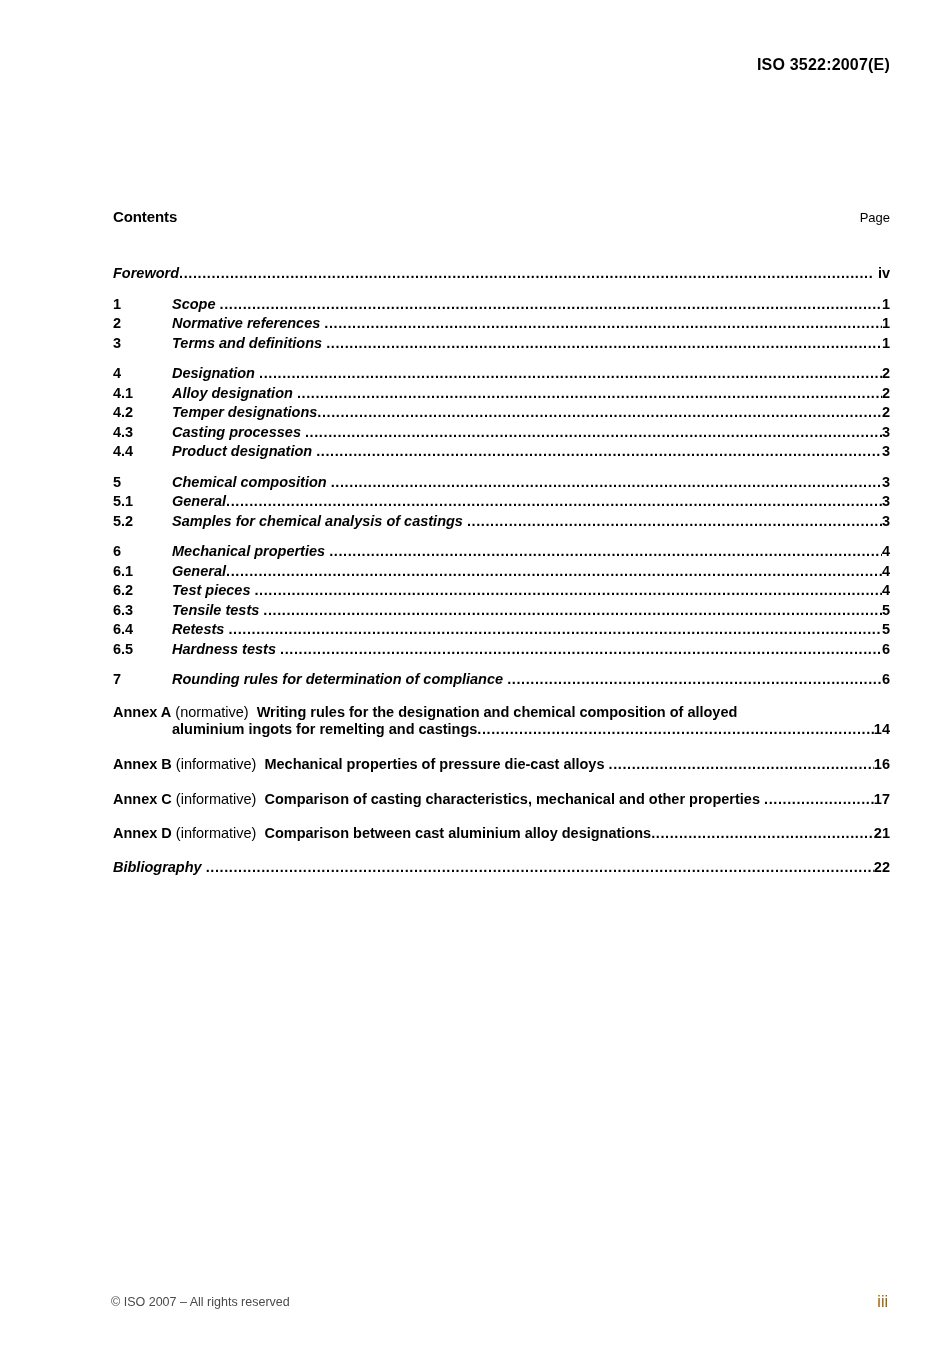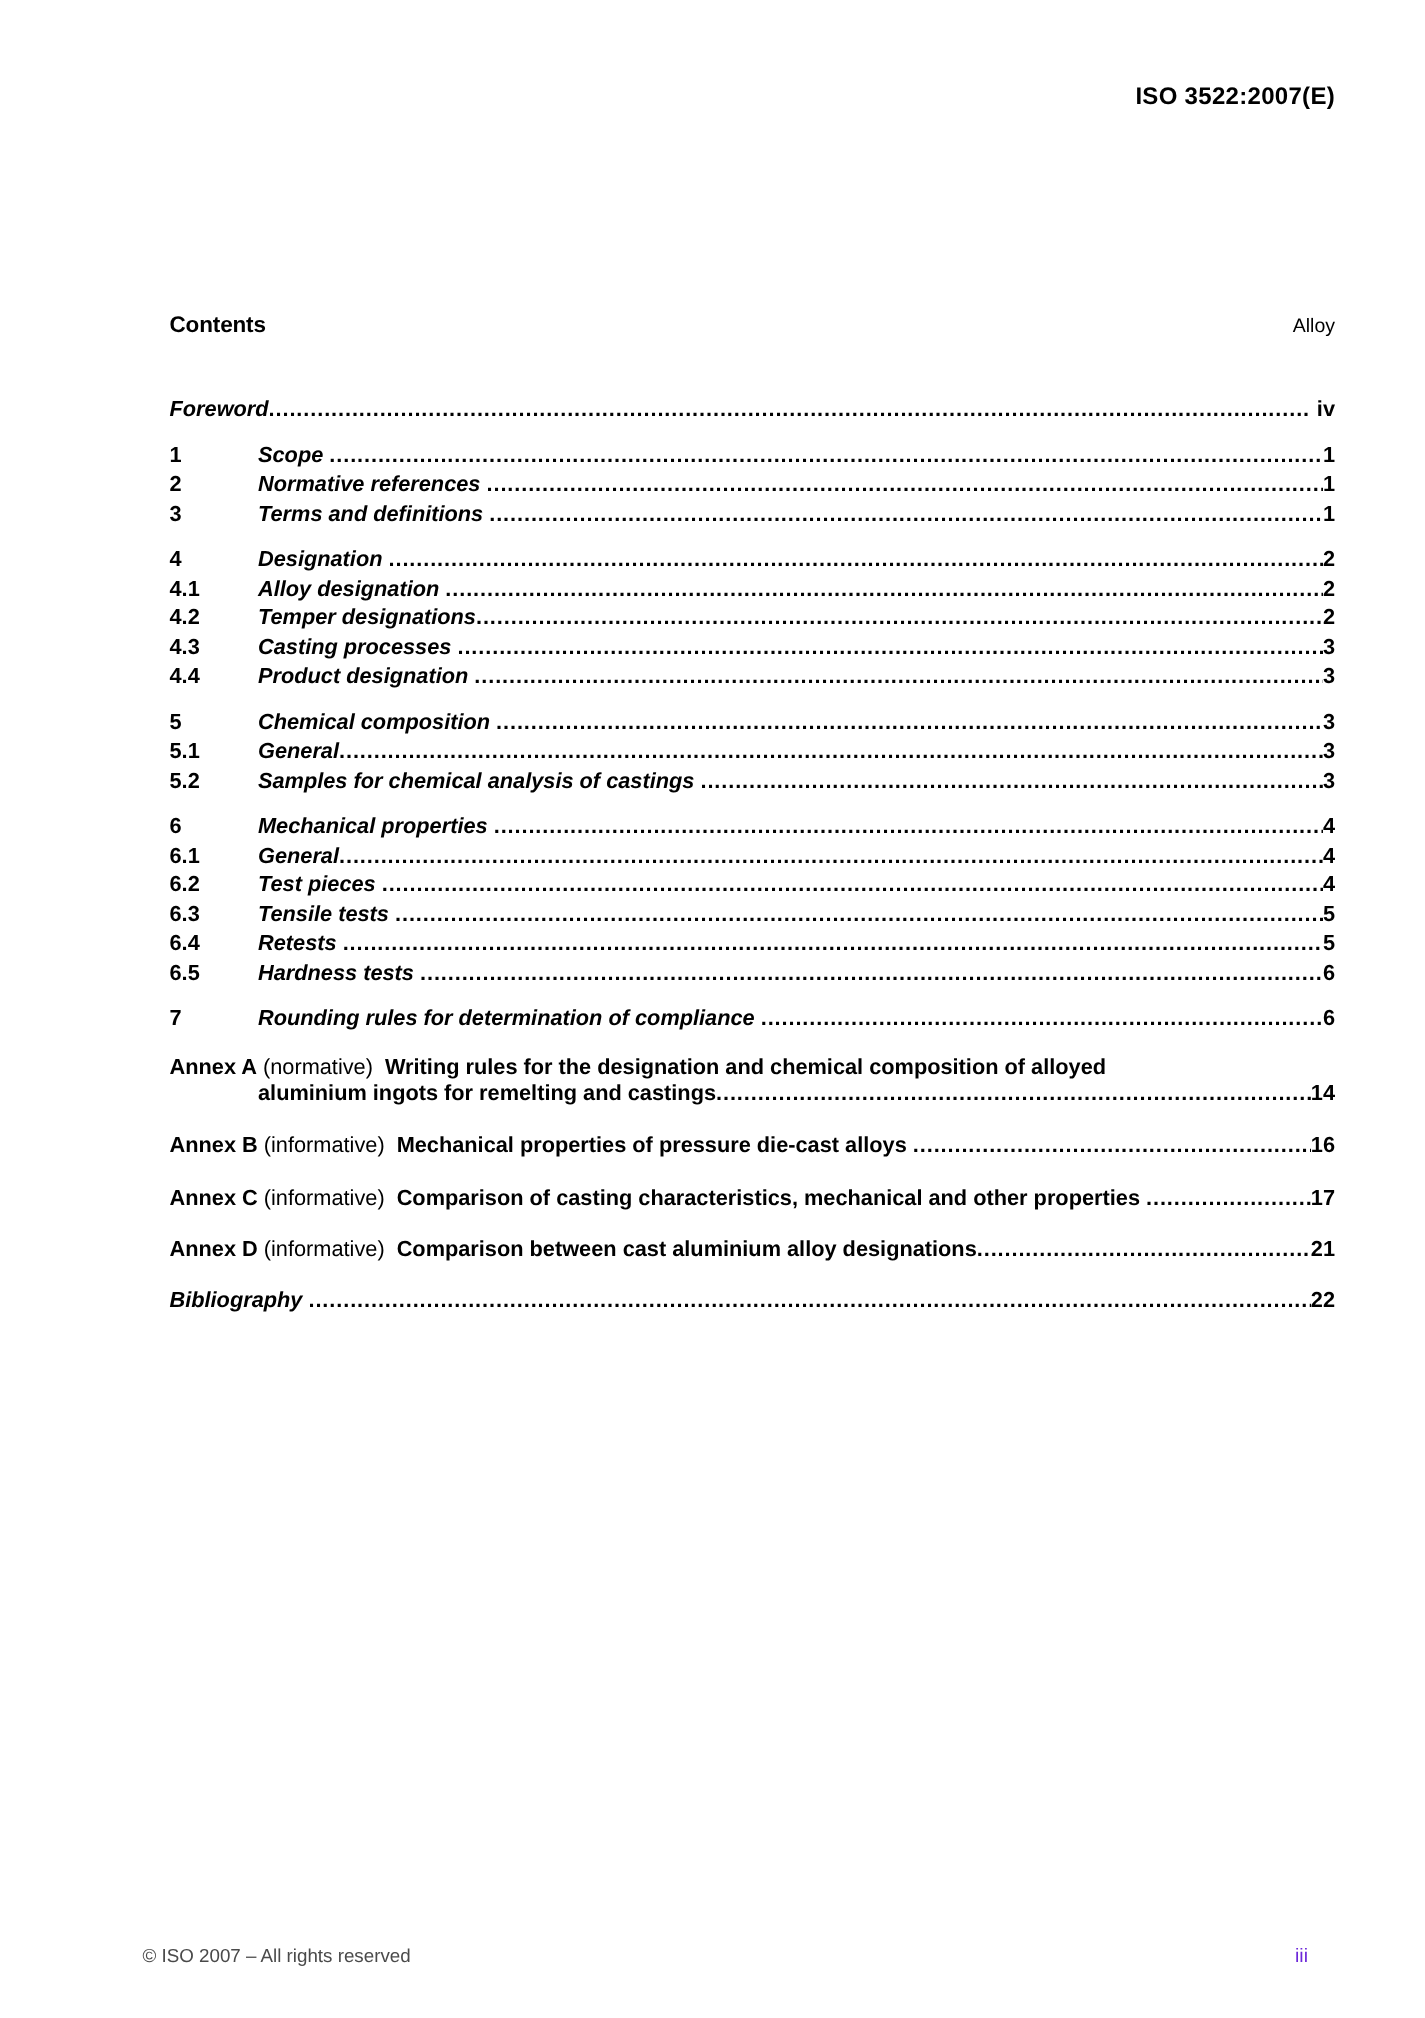--- a/index.html
+++ b/index.html
@@ -133,43 +133,43 @@
   }
   .annex-line2-text {
     flex: 0 0 auto;
     white-space: nowrap;
   }
 
   
   .footer {
     position: absolute;
     bottom: 34px;
-    left: 95px;
+    left: 111px;
     width: 777px;
     display: flex;
     align-items: center;
     justify-content: space-between;
     font-size: 12.5px;
     color: #4a4a4a;
   }
   .footer-right {
-    font-size: 13px;
-    color: #6d28d9;
+    font-size: 16px;
+    color: #a16207;
   }
 </style>
 </head>
 <body>
 
 <div class="page">
 
   <div class="running-header">ISO 3522:2007(E)</div>
 
   <div class="toc-head">
     <div class="toc-title">Contents</div>
-    <div class="toc-page-label">Alloy</div>
+    <div class="toc-page-label">Page</div>
   </div>
 
   <div class="toc" id="toc-list">
       <div class="toc-entry first">
         <span class="toc-label">Foreword</span>
         <span class="leader"></span>
         <span class="toc-pageno">&nbsp;iv</span>
       </div>
       <div class="toc-entry group-start">
         <span class="toc-num">1</span>

